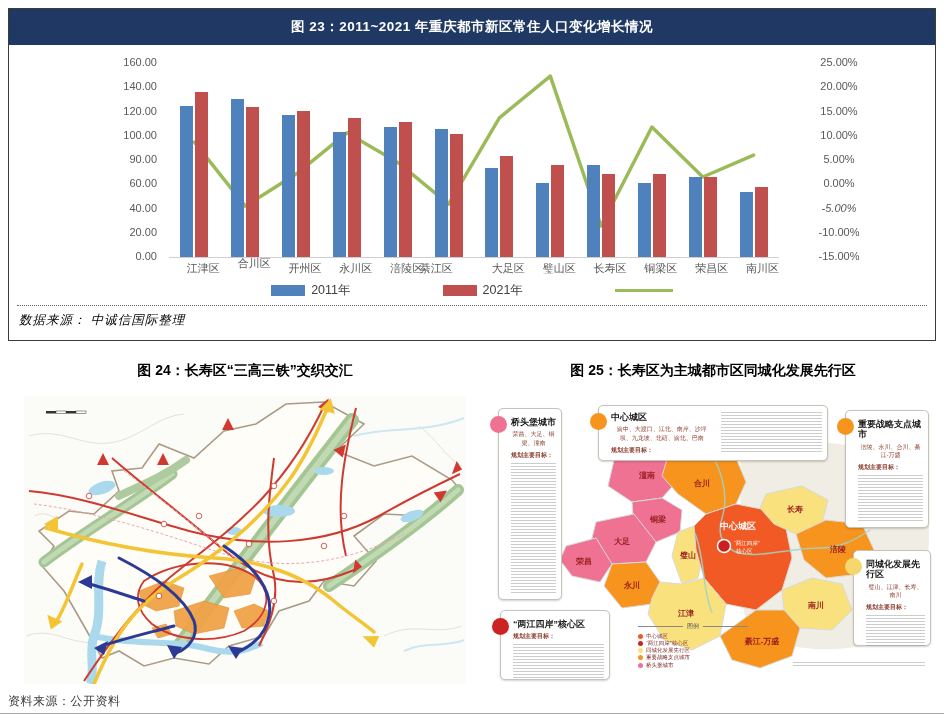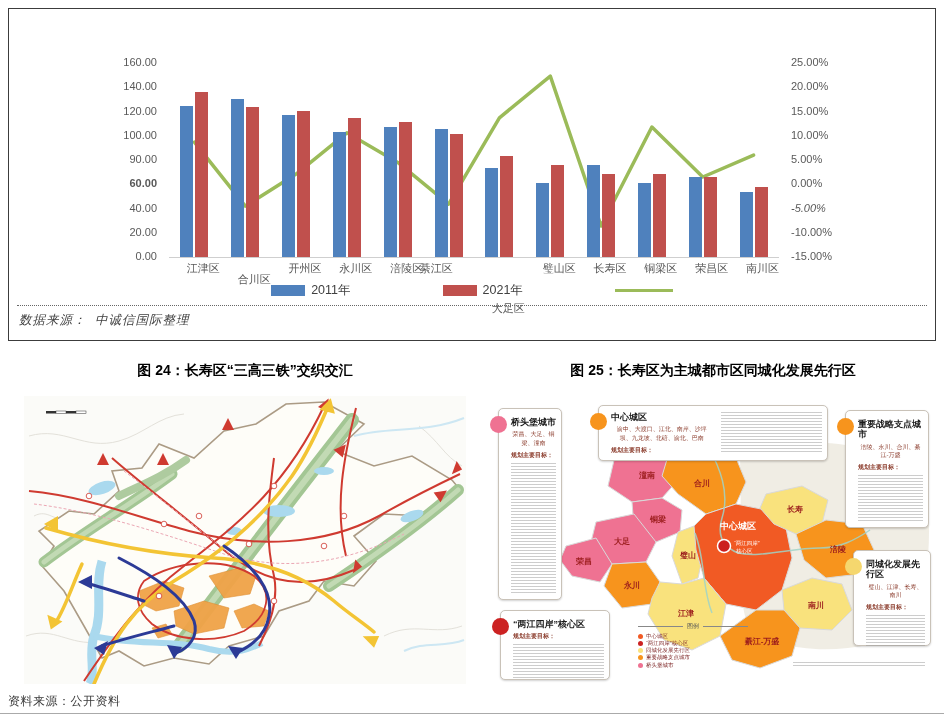--- a/index.html
+++ b/index.html
@@ -5,33 +5,33 @@
   html,body{margin:0;padding:0;background:#fff;}
   .page{position:relative;width:944px;height:722px;background:#fff;overflow:hidden;
         font-family:"Liberation Sans","DejaVu Sans",sans-serif;color:#222;}
 
   
   .fig23{position:absolute;left:8px;top:8px;width:928px;height:333px;border:1px solid #3c3c3c;background:#fff;box-sizing:border-box;}
   .fig23-titlebar{position:absolute;left:0;top:0;right:0;height:36px;background:#1f3864;color:#fff;
                   font-size:13.5px;font-weight:bold;display:flex;align-items:center;justify-content:center;letter-spacing:.5px;}
   #chart-canvas{position:absolute;left:0;top:0;right:0;height:270px;}
   .ylab{position:absolute;width:64px;text-align:right;font-size:11px;color:#595959;}
-  .ylab.r{text-align:left;width:70px;}
+  .ylab.r{text-align:center;width:70px;margin-left:13px;}
   .xlab{position:absolute;text-align:right;font-size:11px;color:#595959;white-space:nowrap;}
   .bar{position:absolute;width:13px;}
   .baseline{position:absolute;height:1px;background:#cfcfcf;}
   #growth-line{position:absolute;width:610px;height:194px;pointer-events:none;}
   .legend{position:absolute;left:0;right:0;top:273px;height:16px;display:flex;justify-content:center;gap:92px;
           align-items:center;font-size:12.5px;color:#404040;}
   .legend .item{display:flex;align-items:center;gap:6px;}
   .sw{width:34px;height:11px;display:inline-block;}
   #sw-line{width:58px;height:3px;display:inline-block;}
   .sep{position:absolute;left:8px;right:8px;top:296px;border-top:1px dotted #666;}
   .fig23-source{position:absolute;left:10px;top:303px;font-size:12.5px;font-style:italic;
-                font-family:Liberation Mono, monospace;color:#404040;letter-spacing:1px;}
+                font-family:Liberation Serif, serif;color:#000000;letter-spacing:1px;}
 
   
   .subfig-title{position:absolute;font-size:14px;font-weight:bold;color:#000;text-align:center;white-space:nowrap;}
 
   
   .map-box{position:absolute;}
   .map-box svg{display:block;}
 
   
   .callout{position:absolute;background:#fff;border:1px solid #c9c2b8;border-radius:5px;
@@ -58,49 +58,50 @@
   
   .footer-source{position:absolute;left:8px;top:693px;font-size:12px;color:#3a3a3a;letter-spacing:.5px;}
   .bottom-rule{position:absolute;left:0;top:713px;width:944px;height:1px;background:#aaa;}
 </style>
 </head>
 <body>
 
 <div class="page">
 
   <div class="fig23">
+    <div class="fig23-titlebar">图 23：2011~2021 年重庆都市新区常住人口变化增长情况</div>
     <div id="chart-canvas">
       <svg id="growth-line" viewBox="0 0 610 194" style="left: 160px; top: 54px;">
           <polyline points="25.4,79.1 76.3,143.1 127.1,111.1 177.9,69.8 228.8,99.4 279.6,141.1 330.4,54.8 381.3,13.1 432.1,163.0 482.9,64.0 533.8,114.0 584.6,92.1" fill="none" stroke="#9bbb59" stroke-width="3.5" stroke-linejoin="round" stroke-linecap="round"></polyline>
         </svg>
     <div class="ylab" style="left: 84px; top: 47px;">160.00</div>
         <div class="ylab" style="left: 84px; top: 71.25px;">140.00</div>
         <div class="ylab" style="left: 84px; top: 95.5px;">120.00</div>
         <div class="ylab" style="left: 84px; top: 119.75px;">100.00</div>
         <div class="ylab" style="left: 84px; top: 144px;">90.00</div>
-        <div class="ylab" style="left: 84px; top: 168.25px; font-weight: bold;">60.00</div>
+        <div class="ylab" style="left: 84px; top: 168.25px;">60.00</div>
         <div class="ylab" style="left: 84px; top: 192.5px;">40.00</div>
         <div class="ylab" style="left: 84px; top: 216.75px;">20.00</div>
         <div class="ylab" style="left: 84px; top: 241px;">0.00</div>
         <div class="ylab r" style="left: 782px; top: 47px;">25.00%</div>
         <div class="ylab r" style="left: 782px; top: 71.25px;">20.00%</div>
         <div class="ylab r" style="left: 782px; top: 95.5px;">15.00%</div>
         <div class="ylab r" style="left: 782px; top: 119.75px;">10.00%</div>
         <div class="ylab r" style="left: 782px; top: 144px;">5.00%</div>
         <div class="ylab r" style="left: 782px; top: 168.25px;">0.00%</div>
         <div class="ylab r" style="left: 782px; top: 192.5px; font-style: italic;">-5.00%</div>
         <div class="ylab r" style="left: 782px; top: 216.75px;">-10.00%</div>
         <div class="ylab r" style="left: 782px; top: 241px;">-15.00%</div>
         <div class="xlab" style="left: 160px; width: 50.8333px; top: 252px;">江津区</div>
-        <div class="xlab" style="left: 210.833px; width: 50.8333px; top: 256px; margin-top: 7px;">合川区</div>
+        <div class="xlab" style="left: 210.833px; width: 50.8333px; top: 240px; margin-top: 7px;">合川区</div>
         <div class="xlab" style="left: 261.667px; width: 50.8333px; top: 252px;">开州区</div>
         <div class="xlab" style="left: 312.5px; width: 50.8333px; top: 252px;">永川区</div>
         <div class="xlab" style="left: 363.333px; width: 50.8333px; top: 252px;">涪陵区</div>
         <div class="xlab" style="left: 393px; width: 50.8333px; top: 252px;">綦江区</div>
-        <div class="xlab" style="left: 465px; width: 50.8333px; top: 252px; margin-top: 40px;">大足区</div>
+        <div class="xlab" style="left: 465px; width: 50.8333px; top: 252px;">大足区</div>
         <div class="xlab" style="left: 515.833px; width: 50.8333px; top: 252px;">璧山区</div>
         <div class="xlab" style="left: 566.667px; width: 50.8333px; top: 252px;">长寿区</div>
         <div class="xlab" style="left: 617.5px; width: 50.8333px; top: 252px;">铜梁区</div>
         <div class="xlab" style="left: 668.333px; width: 50.8333px; top: 252px;">荣昌区</div>
         <div class="xlab" style="left: 719.167px; width: 50.8333px; top: 252px;">南川区</div>
         <div class="bar" style="background: rgb(79, 129, 189); left: 171.417px; top: 96.9225px; height: 151.077px;"></div>
         <div class="bar" style="background: rgb(79, 129, 189); left: 222.25px; top: 90.0112px; height: 157.989px;"></div>
         <div class="bar" style="background: rgb(79, 129, 189); left: 273.083px; top: 105.895px; height: 142.105px;"></div>
         <div class="bar" style="background: rgb(79, 129, 189); left: 323.917px; top: 122.506px; height: 125.494px;"></div>
         <div class="bar" style="background: rgb(79, 129, 189); left: 374.75px; top: 117.656px; height: 130.344px;"></div>

